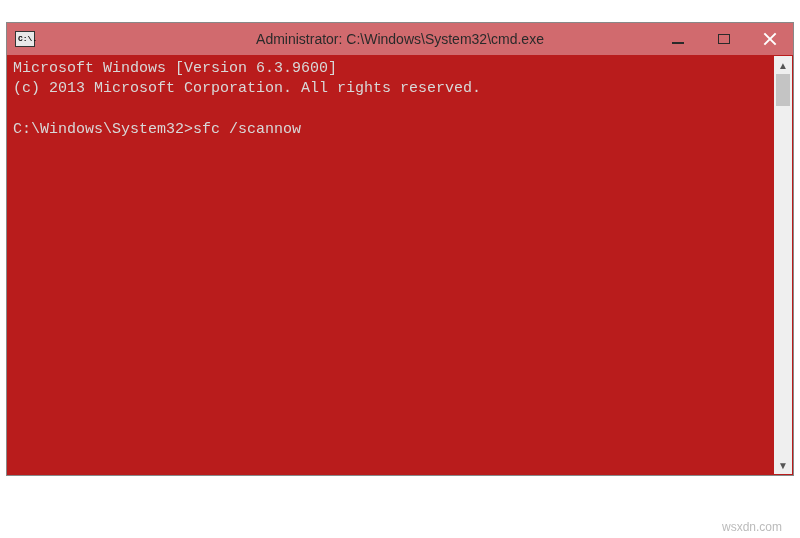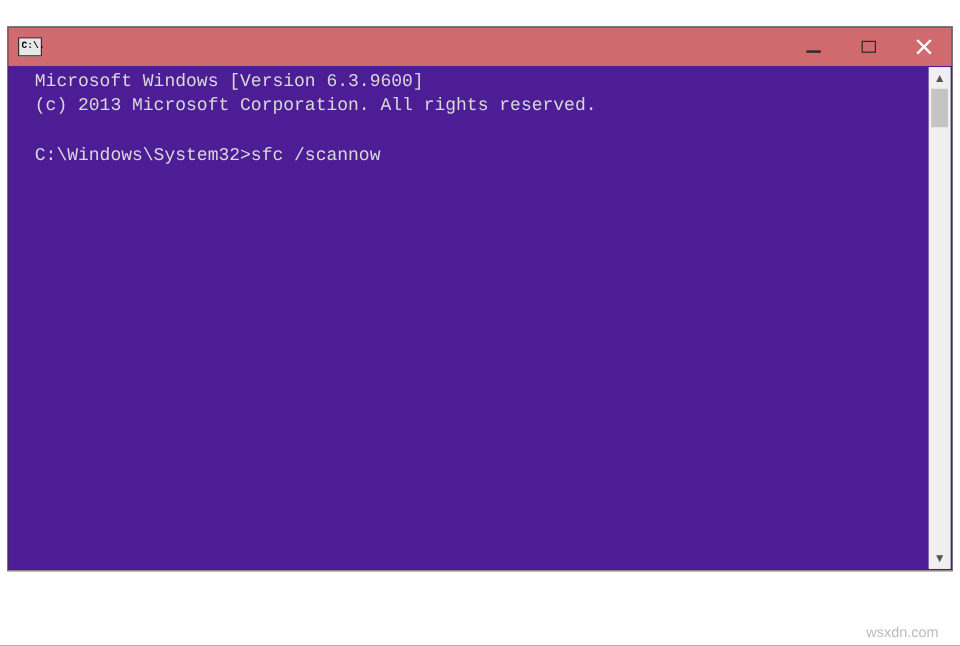--- a/index.html
+++ b/index.html
@@ -105,26 +105,26 @@
       left: 6px;
       top: -1px;
       width: 2px;
       height: 16px;
       background: #ffffff;
     }
     .close-glyph::before { transform: rotate(45deg); }
     .close-glyph::after { transform: rotate(-45deg); }
     .terminal {
       flex: 1;
-      background: #4c1d95;
+      background: #b91c1c;
       color: #d8d8d8;
       font-family: "Consolas", "Courier New", monospace;
       font-size: 15px;
       line-height: 1.35;
-      padding: 4px 22px;
+      padding: 4px 6px;
       white-space: pre;
       overflow: hidden;
     }
     .scrollbar {
       position: absolute;
       right: 1px;
       top: 33px;
       bottom: 1px;
       width: 18px;
       background: #efefef;
@@ -163,20 +163,21 @@
     }
   </style>
 </head>
 <body>
 
 <div class="window">
   <div class="titlebar">
     <div class="app-icon">
       <span class="app-icon-inner">C:\.</span>
     </div>
+    <div class="title">Administrator: C:\Windows\System32\cmd.exe</div>
     <div class="window-controls">
       <div class="control-btn">
         <div class="minimize-glyph"></div>
       </div>
       <div class="control-btn">
         <div class="maximize-glyph"></div>
       </div>
       <div class="control-btn close">
         <div class="close-glyph"></div>
       </div>

